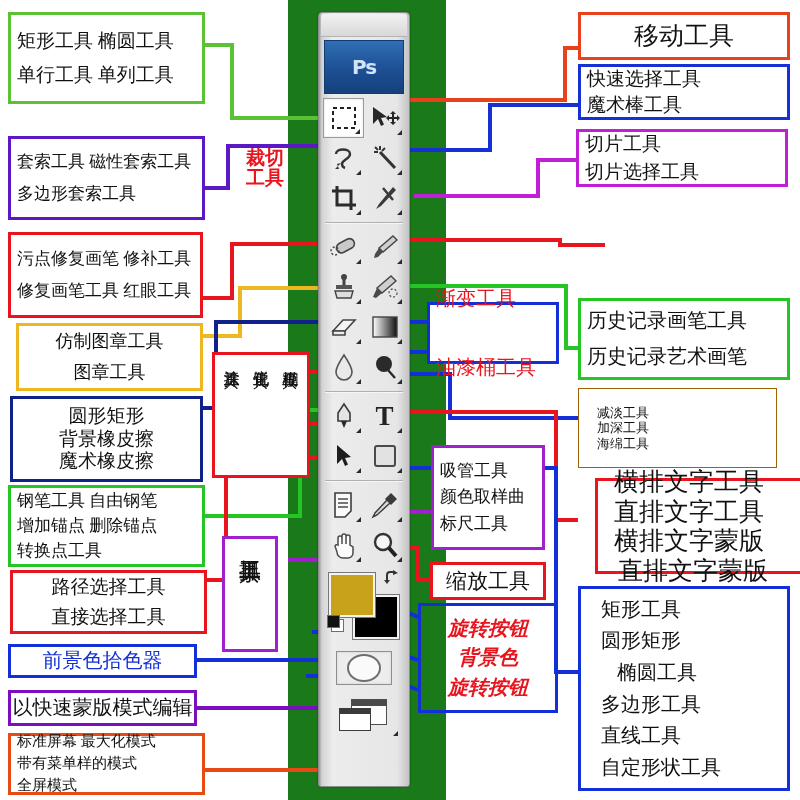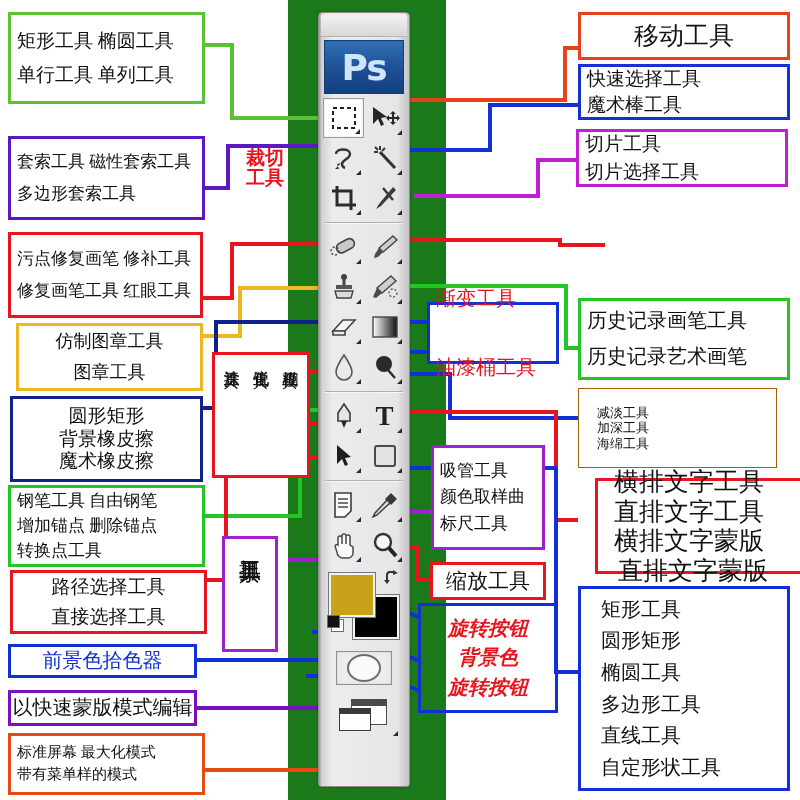--- a/index.html
+++ b/index.html
@@ -85,21 +85,21 @@
     border-bottom: 1px solid #b4b4b4;
     margin: 1px 2px 0 2px;
     border-radius: 3px 3px 0 0;
   }
   #ps-logo {
     margin: 3px 5px 4px 5px;
     height: 52px;
     background: linear-gradient(to bottom,#2f6fb5 0%,#1d4f93 55%,#15407d 100%);
     color: #cfe4fb;
     font-family: "DejaVu Sans", sans-serif;
-    font-size: 36px;
+    font-size: 20px;
     font-weight: bold;
     display: flex;
     align-items: center;
     justify-content: center;
     letter-spacing: -1px;
     border: 1px solid #123b73;
   }
   .tgrid {
     display: flex;
     flex-wrap: wrap;
@@ -296,20 +296,21 @@
     <div class="ln" style="color:#1330d8;">前景色拾色器</div>
   </div>
 
   <div class="abox ctr" style="left:8px; top:690px; width:189px; height:36px; border:3px solid #7a0fc0; font-size:20px;">
     <div class="ln">以快速蒙版模式编辑</div>
   </div>
 
   <div class="abox pad" style="left:8px; top:733px; width:197px; height:62px; border:3px solid #e84a14; font-size:15px;">
     <div class="ln">标准屏幕   最大化模式</div>
     <div class="ln" style="margin-top:4px;">带有菜单样的模式</div>
+    <div class="ln" style="margin-top:4px;">全屏模式</div>
   </div>
 
   <div style="position:absolute; left:246px; top:148px; z-index:7; color:#e8141e; font-size:19px; line-height:1.05; text-align:center; font-weight:600;">
     <div class="ln" style="color:#e8141e;">裁切</div>
     <div class="ln" style="color:#e8141e;">工具</div>
   </div>
 
   <div class="vbox" style="left:212px; top:352px; width:98px; height:126px; border:3px solid #e8141e; font-size:16px; padding:3px 2px;">
     <div class="vcol">涂抹工具</div>
     <div class="vcol">锐化工具</div>
@@ -349,21 +350,21 @@
   <div class="abox pad" style="left:595px; top:478px; width:212px; height:96px; border:3px solid #e8141e; font-size:25px;">
     <div class="ln" style="padding-left:16px;">横排文字工具</div>
     <div class="ln" style="padding-left:16px;">直排文字工具</div>
     <div class="ln" style="padding-left:16px;">横排文字蒙版</div>
     <div class="ln" style="padding-left:20px;">直排文字蒙版</div>
   </div>
 
   <div class="abox pad" style="left:578px; top:586px; width:212px; height:205px; border:3px solid #1330d8; font-size:20px;">
     <div class="ln" style="padding-left:20px; margin:4px 0;">矩形工具</div>
     <div class="ln" style="padding-left:20px; margin:4px 0;">圆形矩形</div>
-    <div class="ln" style="padding-left:20px; margin:4px 0;">椭圆工具</div>
+    <div class="ln" style="padding-left:20px; margin:4px 16px;">椭圆工具</div>
     <div class="ln" style="padding-left:20px; margin:4px 0;">多边形工具</div>
     <div class="ln" style="padding-left:20px; margin:4px 0;">直线工具</div>
     <div class="ln" style="padding-left:20px; margin:4px 0;">自定形状工具</div>
   </div>
 
   <div class="abox pad" style="left:427px; top:302px; width:132px; height:62px; border:3px solid #1330d8; font-size:20px;gap:40px;">
     <div class="ln" style="color:#e8141e;">渐变工具</div>
     <div class="ln" style="color:#e8141e; margin-top:5px;">油漆桶工具</div>
   </div>
 

